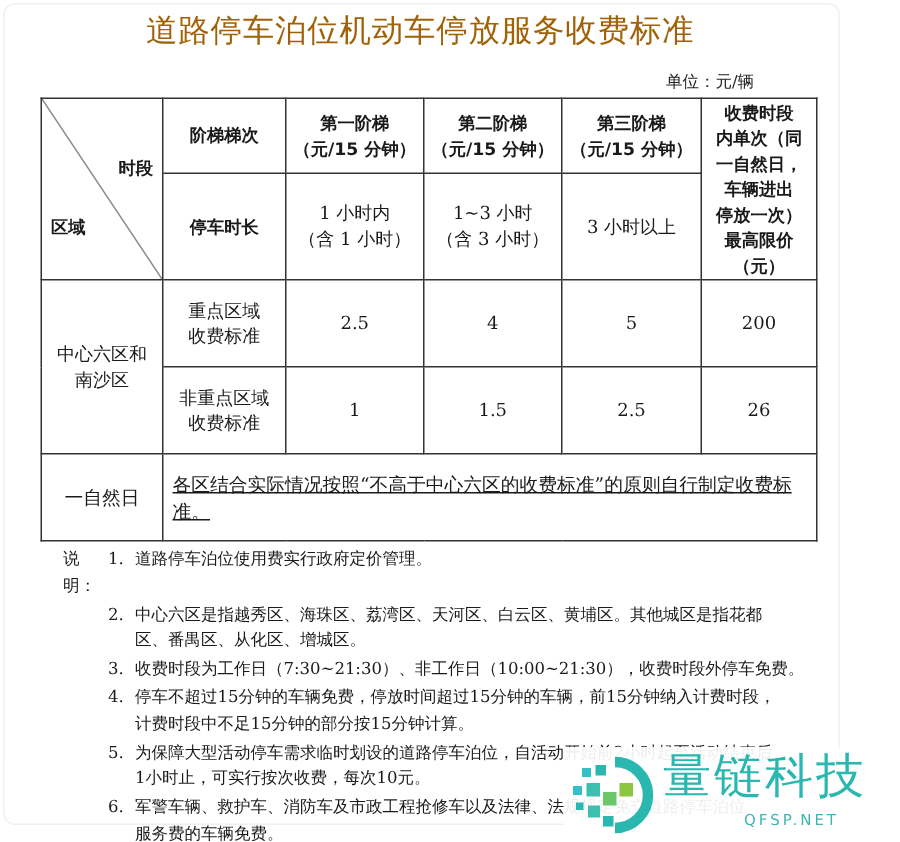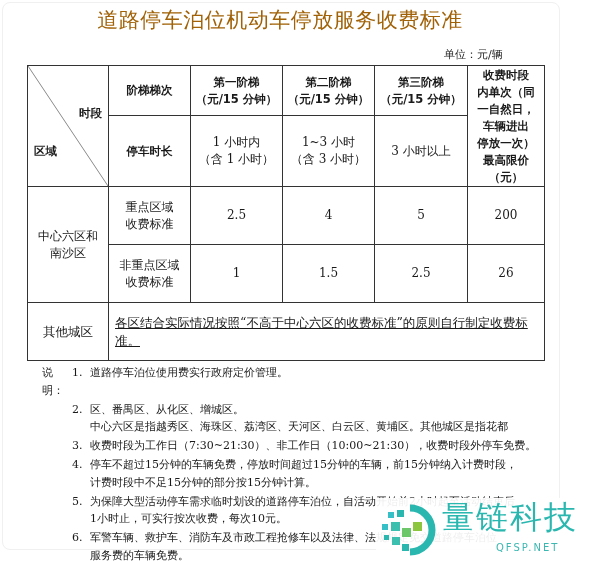--- a/index.html
+++ b/index.html
@@ -230,40 +230,40 @@
     <td>
       <div>非重点区域</div>
       <div>收费标准</div>
     </td>
     <td>1</td>
     <td>1.5</td>
     <td>2.5</td>
     <td>26</td>
   </tr>
   <tr style="height:58px">
-    <td style="font-size:12.5px">其他城区</td>
+    <td style="font-size:12.5px">一自然日</td>
     <td colspan="5" class="note-cell">各区结合实际情况按照“不高于中心六区的收费标准”的原则自行制定收费标准。</td>
   </tr>
 </tbody>
   </table>
 
 <div class="notes">
   <div class="note-row">
     <div class="note-lead">说明：</div>
     <div class="note-num">1.</div>
     <div class="note-text">
       <div>道路停车泊位使用费实行政府定价管理。</div>
     </div>
   </div>
   <div class="note-row">
     <div class="note-lead"></div>
     <div class="note-num">2.</div>
     <div class="note-text">
+      <div>中心六区是指越秀区、海珠区、荔湾区、天河区、白云区、黄埔区。其他城区是指花都</div>
       <div>区、番禺区、从化区、增城区。</div>
-      <div>中心六区是指越秀区、海珠区、荔湾区、天河区、白云区、黄埔区。其他城区是指花都</div>
     </div>
   </div>
   <div class="note-row">
     <div class="note-lead"></div>
     <div class="note-num">3.</div>
     <div class="note-text">
       <div>收费时段为工作日（7:30~21:30）、非工作日（10:00~21:30），收费时段外停车免费。</div>
     </div>
   </div>
   <div class="note-row">

